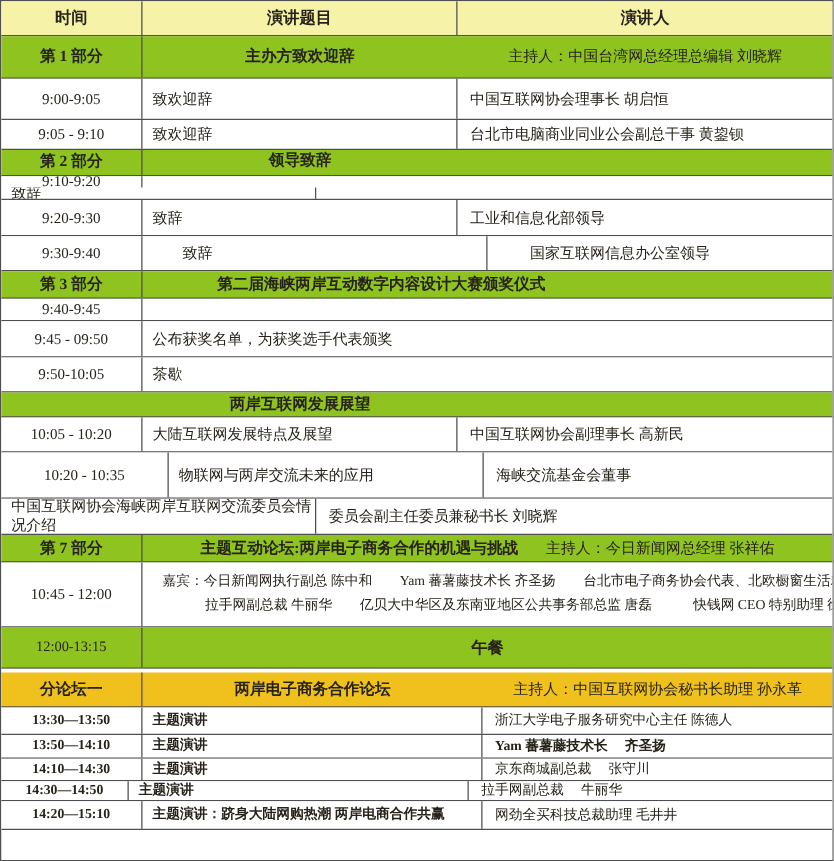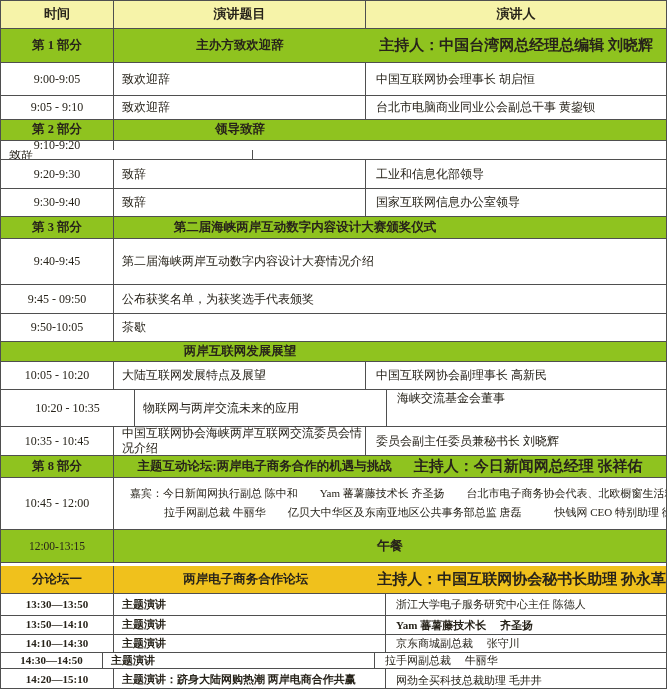--- a/index.html
+++ b/index.html
@@ -24,21 +24,21 @@
   .c-time{justify-content:center;font-size:12px;text-align:center;}
   .c-topic{padding-left:8px;font-size:12px;}
   .c-speaker{padding-left:10px;font-size:12px;flex-direction:column;align-items:flex-start;justify-content:center;}
   .c-speaker .ln{line-height:1.35;}
   .sec-label{font-weight:bold;font-size:12.5px;}
   .sec-body{flex:1;}
   .row-flex{display:flex;align-items:center;}
   .half{display:flex;justify-content:center;align-items:center;}
   .fill{flex:1;display:flex;justify-content:center;align-items:center;}
   .sec-title{font-weight:bold;font-size:12.5px;white-space:nowrap;}
-  .sec-host{font-weight:bold;font-size:15px;white-space:nowrap;}
+  .sec-host{font-weight:normal;font-size:12px;white-space:nowrap;}
   .inline-center{display:flex;justify-content:center;align-items:center;gap:22px;}
   .wide-center{display:flex;justify-content:center;align-items:center;padding-right:170px;}
   .col2wrap{display:flex;align-items:center;}
   .col2box{text-align:center;font-weight:bold;font-size:12.5px;}
   .lunch .c-time{font-size:11.5px;}
   .lunch-body{justify-content:center;font-weight:bold;font-size:13px;flex:1;}
   .item2 .cell{font-size:11px;}
   .item2 .c-time,.item2 .c-topic{font-weight:bold;}
   .guest{flex-direction:column;align-items:stretch;justify-content:center;font-size:11px;}
   .guest .gl1{padding-left:8px;white-space:nowrap;}
@@ -70,53 +70,52 @@
     <div class="row item" style="height: 24px;">
       <div class="cell c-time" style="width: 113px;">9:05 - 9:10</div>
       <div class="cell c-topic" style="width: 252px;">致欢迎辞</div>
       <div class="cell last c-speaker" style="flex: 1 1 0%;">
         <div class="ln">台北市电脑商业同业公会副总干事  黄鋆钡</div>
       </div>
     </div>
     <div class="row section" style="height: 21px;">
       <div class="cell c-time sec-label" style="width: 113px;">第 2 部分</div>
       <div class="cell merged sec-body col2wrap">
-        <div class="col2box" style="width: 252px;">领导致辞</div>
+        <div class="col2box" style="width: 252px; font-family: Liberation Mono, monospace;">领导致辞</div>
       </div>
     </div>
     <div class="row item" style="height: 19px; flex-direction: column;">
       <div class="cell c-time" style="width: 113px;">9:10-9:20</div>
       <div class="cell c-topic" style="width: 252px;">致辞</div>
       <div class="cell last c-speaker" style="flex: 1 1 0%; align-items: center;">
         <div class="ln">国务院台湾事务办公室主任助理  龙明彪</div>
       </div>
     </div>
     <div class="row item" style="height: 29px;">
       <div class="cell c-time" style="width: 113px;">9:20-9:30</div>
       <div class="cell c-topic" style="width: 252px;">致辞</div>
       <div class="cell last c-speaker" style="flex: 1 1 0%;">
         <div class="ln">工业和信息化部领导</div>
       </div>
     </div>
-    <div class="row item" style="height: 28px;">
+    <div class="row item" style="height: 28px; gap: 24px;">
       <div class="cell c-time" style="width: 113px;">9:30-9:40</div>
       <div class="cell c-topic" style="width: 252px;">致辞</div>
       <div class="cell last c-speaker" style="flex: 1 1 0%;">
         <div class="ln">国家互联网信息办公室领导</div>
       </div>
     </div>
     <div class="row section" style="height: 22px;">
       <div class="cell c-time sec-label" style="width: 113px;">第 3 部分</div>
       <div class="cell merged sec-body wide-center">
         <div class="sec-title">第二届海峡两岸互动数字内容设计大赛颁奖仪式</div>
       </div>
     </div>
-    <div class="row item" style="height: 46px;">
+    <div class="row item" style="height: 18px; gap: 20px;">
       <div class="cell c-time" style="width: 113px;">9:40-9:45</div>
-      <div class="cell merged c-topic" style="flex: 1 1 0%;">第二届海峡两岸互动数字内容设计大赛情况介绍</div>
     </div>
     <div class="row item" style="height: 29px;">
       <div class="cell c-time" style="width: 113px;">9:45 - 09:50</div>
       <div class="cell merged c-topic" style="flex: 1 1 0%;">公布获奖名单，为获奖选手代表颁奖</div>
     </div>
     <div class="row item" style="height: 28px;">
       <div class="cell c-time" style="width: 113px;">9:50-10:05</div>
       <div class="cell merged c-topic" style="flex: 1 1 0%;">茶歇</div>
     </div>
     <div class="row section" style="height: 20px;">
@@ -128,33 +127,32 @@
     <div class="row item" style="height: 28px;">
       <div class="cell c-time" style="width: 113px;">10:05 - 10:20</div>
       <div class="cell c-topic" style="width: 252px;">大陆互联网发展特点及展望</div>
       <div class="cell last c-speaker" style="flex: 1 1 0%;">
         <div class="ln">中国互联网协会副理事长  高新民</div>
       </div>
     </div>
     <div class="row item" style="height: 37px;">
       <div class="cell c-time" style="width: 134px;">10:20 - 10:35</div>
       <div class="cell c-topic" style="width: 252px;">物联网与两岸交流未来的应用</div>
-      <div class="cell last c-speaker" style="flex: 1 1 0%; justify-content: space-between;">
+      <div class="cell last c-speaker" style="flex: 1 1 0%;">
         <div class="ln">海峡交流基金会董事</div>
       </div>
     </div>
     <div class="row item" style="height: 29px;">
-      <div class="cell c-time" style="width: 113px;">10:35 - 10:45</div>
       <div class="cell c-topic" style="width: 252px;">中国互联网协会海峡两岸互联网交流委员会情况介绍</div>
       <div class="cell last c-speaker" style="flex: 1 1 0%;">
         <div class="ln">委员会副主任委员兼秘书长  刘晓辉</div>
       </div>
     </div>
     <div class="row section" style="height: 22px;">
-      <div class="cell c-time sec-label" style="width: 113px;">第 8 部分</div>
+      <div class="cell c-time sec-label" style="width: 113px;">第 7 部分</div>
       <div class="cell merged sec-body inline-center">
         <div class="sec-title">主题互动论坛:两岸电子商务合作的机遇与挑战</div>
         <div class="sec-host">主持人：今日新闻网总经理  张祥佑</div>
       </div>
     </div>
     <div class="row item" style="height: 52px;">
       <div class="cell c-time" style="width: 113px;">10:45 - 12:00</div>
       <div class="cell merged c-topic guest" style="flex: 1 1 0%;">
         <div class="gl1">嘉宾：今日新闻网执行副总 陈中和　　Yam 蕃薯藤技术长 齐圣扬　　台北市电子商务协会代表、北欧橱窗生活精品总经理  黄世嘉</div>
         <div class="gl2">拉手网副总裁 牛丽华　　亿贝大中华区及东南亚地区公共事务部总监 唐磊　　　快钱网 CEO 特别助理  徐海光</div>

